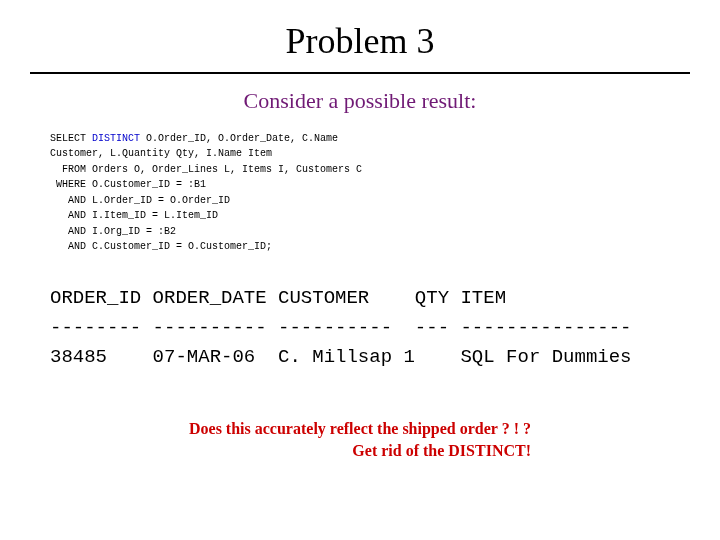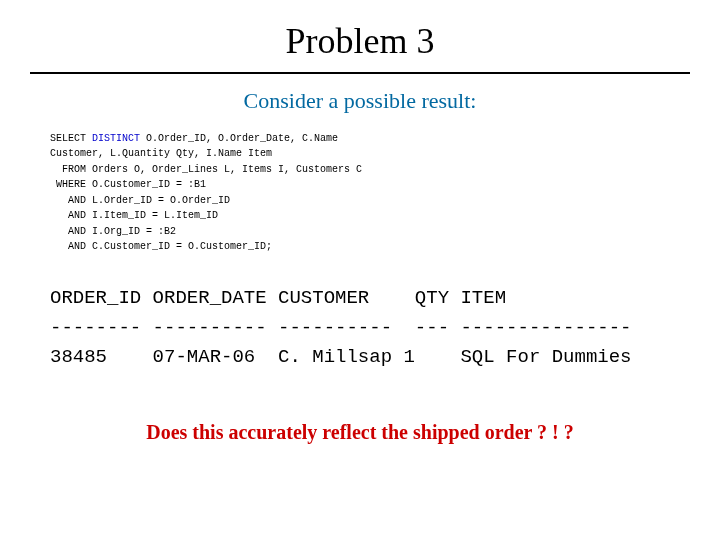--- a/index.html
+++ b/index.html
@@ -31,21 +31,21 @@
     .divider {
       width: 100%;
       border: none;
       border-top: 2px solid #000;
       margin-bottom: 12px;
     }
 
     .consider-text {
       font-size: 22px;
       text-align: left;
-      color: #0369a1;
+      color: #701a75;
       line-height: 1.4;
       margin-bottom: 14px;
     }
 
     .sql-block {
       font-family: 'Courier New', Courier, monospace;
       font-size: 10px;
       color: #000;
       line-height: 1.55;
       width: 100%;
@@ -63,21 +63,21 @@
       font-size: 19px;
       color: #000;
       line-height: 1.55;
       width: 100%;
       padding-left: 20px;
       margin-bottom: 16px;
       white-space: pre;
     }
 
     .footer-text {
-      font-size: 20px;
+      font-size: 16px;
       text-align: right;
       color: #cc0000;
       font-weight: bold;
       line-height: 1.4;
     }
   </style>
 </head>
 <body>
 
 <div class="page">
@@ -100,15 +100,16 @@
 <span>   AND C.Customer_ID = O.Customer_ID;</span></div>
 
   <div class="results-block">
 <span>ORDER_ID ORDER_DATE CUSTOMER    QTY ITEM</span>
 <span>-------- ---------- ----------  --- ---------------</span>
 <span>38485    07-MAR-06  C. Millsap 1    SQL For Dummies</span>
   </div>
 
   <div class="footer-text">
     <span>Does this accurately reflect the shipped order  ? ! ?</span><br>
+    <span>Get rid of the DISTINCT!</span>
   </div>
 
 </div>
 
 </body></html>

